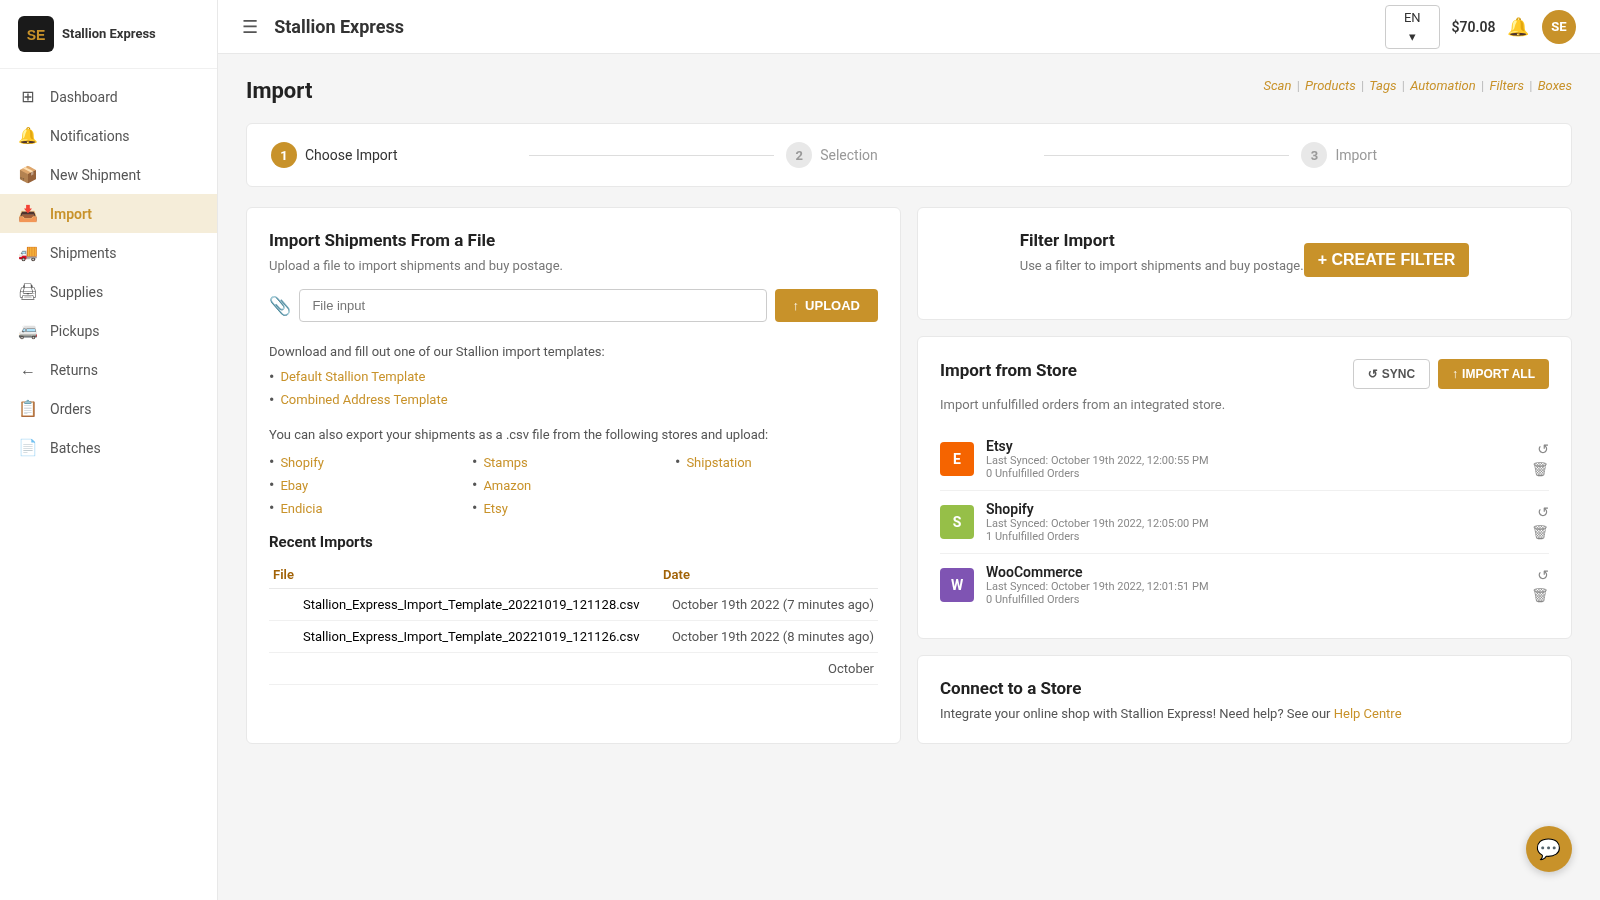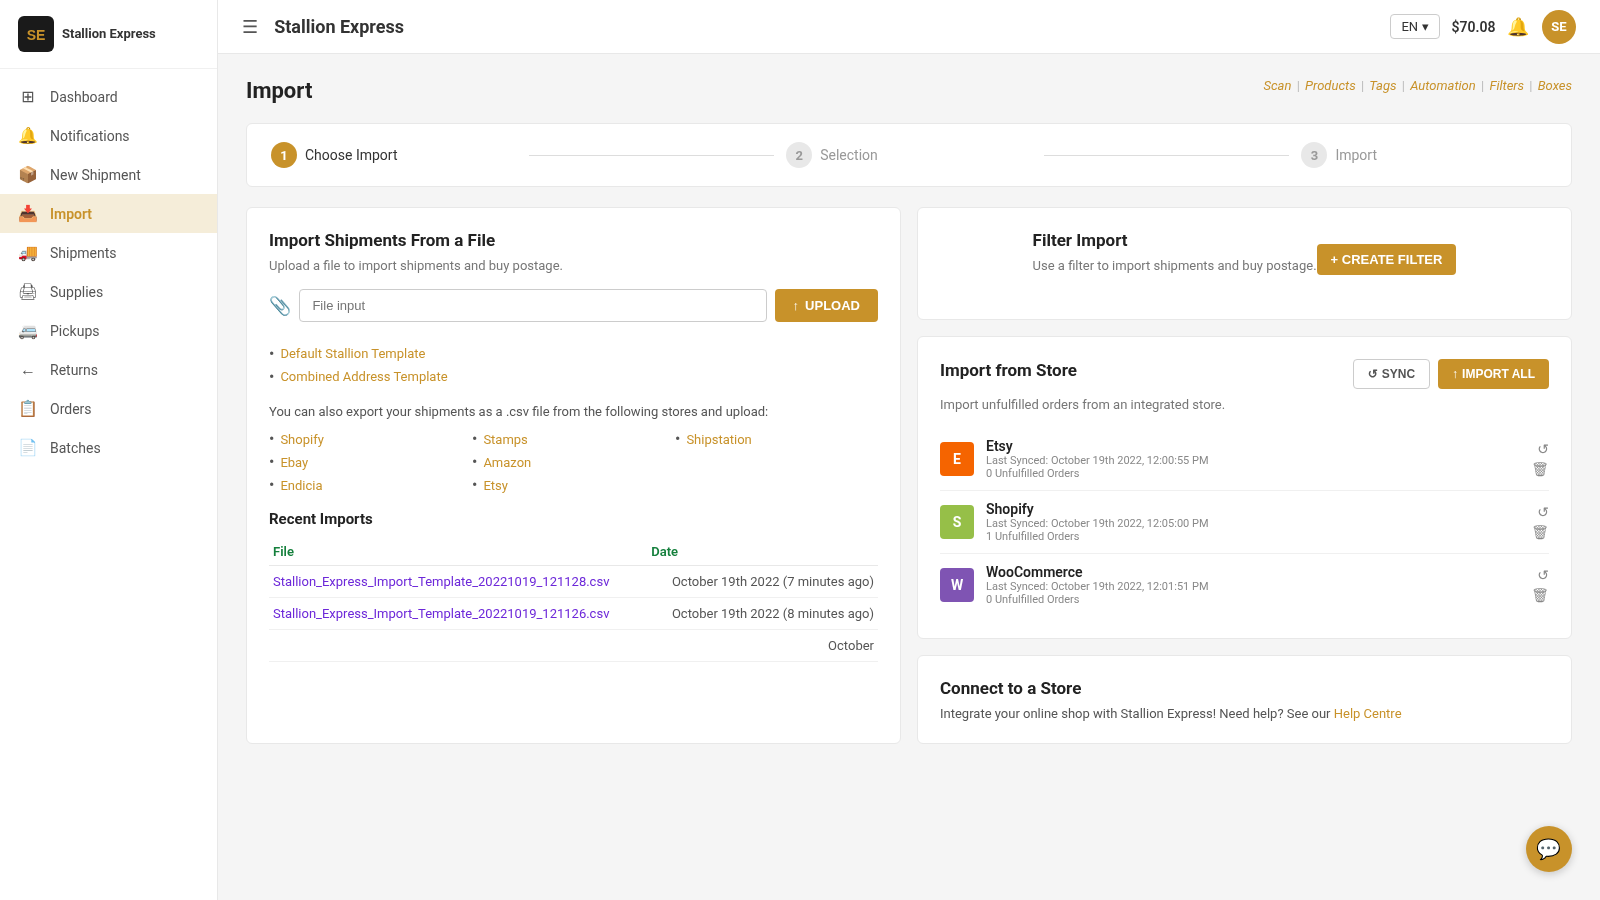--- a/index.html
+++ b/index.html
@@ -61,26 +61,27 @@
       align-items: center;
       padding: 0 24px;
       flex-shrink: 0;
     }
     .topbar-hamburger { font-size: 18px; color: #555; margin-right: 16px; cursor: pointer; }
     .topbar-title { font-size: 18px; font-weight: 700; color: #333; flex: 1; }
     .topbar-right { display: flex; align-items: center; gap: 12px; }
     .topbar-lang {
       border: 1px solid #ccc;
       border-radius: 4px;
-      padding: 4px 10px;
+      padding: 4px 18px;
       font-size: 13px;
       display: flex;
       align-items: center;
       gap: 4px;
       cursor: pointer;
+      flex-direction: column;
     }
     .topbar-balance { font-size: 14px; font-weight: 600; color: #333; }
     .topbar-bell { font-size: 18px; color: #555; cursor: pointer; }
     .topbar-avatar {
       width: 34px;
       height: 34px;
       background: #c8922a;
       border-radius: 50%;
       display: flex;
       align-items: center;
@@ -210,37 +211,37 @@
       display: grid;
       grid-template-columns: 1fr 1fr 1fr;
       gap: 4px 0;
       margin-bottom: 8px;
     }
     .store-link { color: #c8922a; text-decoration: none; font-size: 13px; }
 
     .recent-imports { margin-top: 16px; }
     .recent-title { font-size: 15px; font-weight: 700; color: #222; margin-bottom: 10px; }
     .recent-table { width: 100%; border-collapse: collapse; font-size: 13px; }
-    .recent-table th { text-align: left; color: #15803d; font-weight: 600; padding: 6px 4px; border-bottom: 1px solid #e8e8e8; }
+    .recent-table th { text-align: left; color: #a16207; font-weight: 600; padding: 6px 4px; border-bottom: 1px solid #e8e8e8; }
     .recent-table td { padding: 8px 4px; border-bottom: 1px solid #f0f0f0; vertical-align: top; }
     .recent-table td:last-child { text-align: right; color: #555; white-space: nowrap; }
-    .recent-link { color: #6d28d9; text-decoration: none; }
+    .recent-link { color: #000000; text-decoration: none; margin-left: 30px; }
 
     
     .right-col { display: flex; flex-direction: column; gap: 16px; }
 
     .filter-card { }
     .filter-header { display: flex; align-items: center; justify-content: center; margin-bottom: 8px; }
     .create-filter-btn {
       background: #c8922a;
       color: #fff;
       border: none;
       border-radius: 4px;
       padding: 8px 14px;
-      font-size: 13px;
+      font-size: 16px;
       font-weight: 700;
       cursor: pointer;
     }
 
     .store-import-card { }
     .store-import-header { display: flex; align-items: center; justify-content: space-between; margin-bottom: 8px; }
     .store-import-actions { display: flex; gap: 8px; }
     .sync-btn {
       border: 1px solid #ccc;
       background: #fff;
@@ -439,20 +440,21 @@
         <div class="file-input-row">
           <span class="clip-icon">📎</span>
           <input type="text" class="file-input" placeholder="File input" style="">
           <button class="upload-btn">
             <span>↑</span>
             <span>UPLOAD</span>
           </button>
         </div>
 
         <div class="templates-section">
+          <div class="templates-desc">Download and fill out one of our Stallion import templates:</div>
           <div class="template-item">
             <span class="bullet">•</span>
             <a href="#" class="template-link">Default Stallion Template</a>
           </div>
           <div class="template-item">
             <span class="bullet">•</span>
             <a href="#" class="template-link">Combined Address Template</a>
           </div>
         </div>
 

